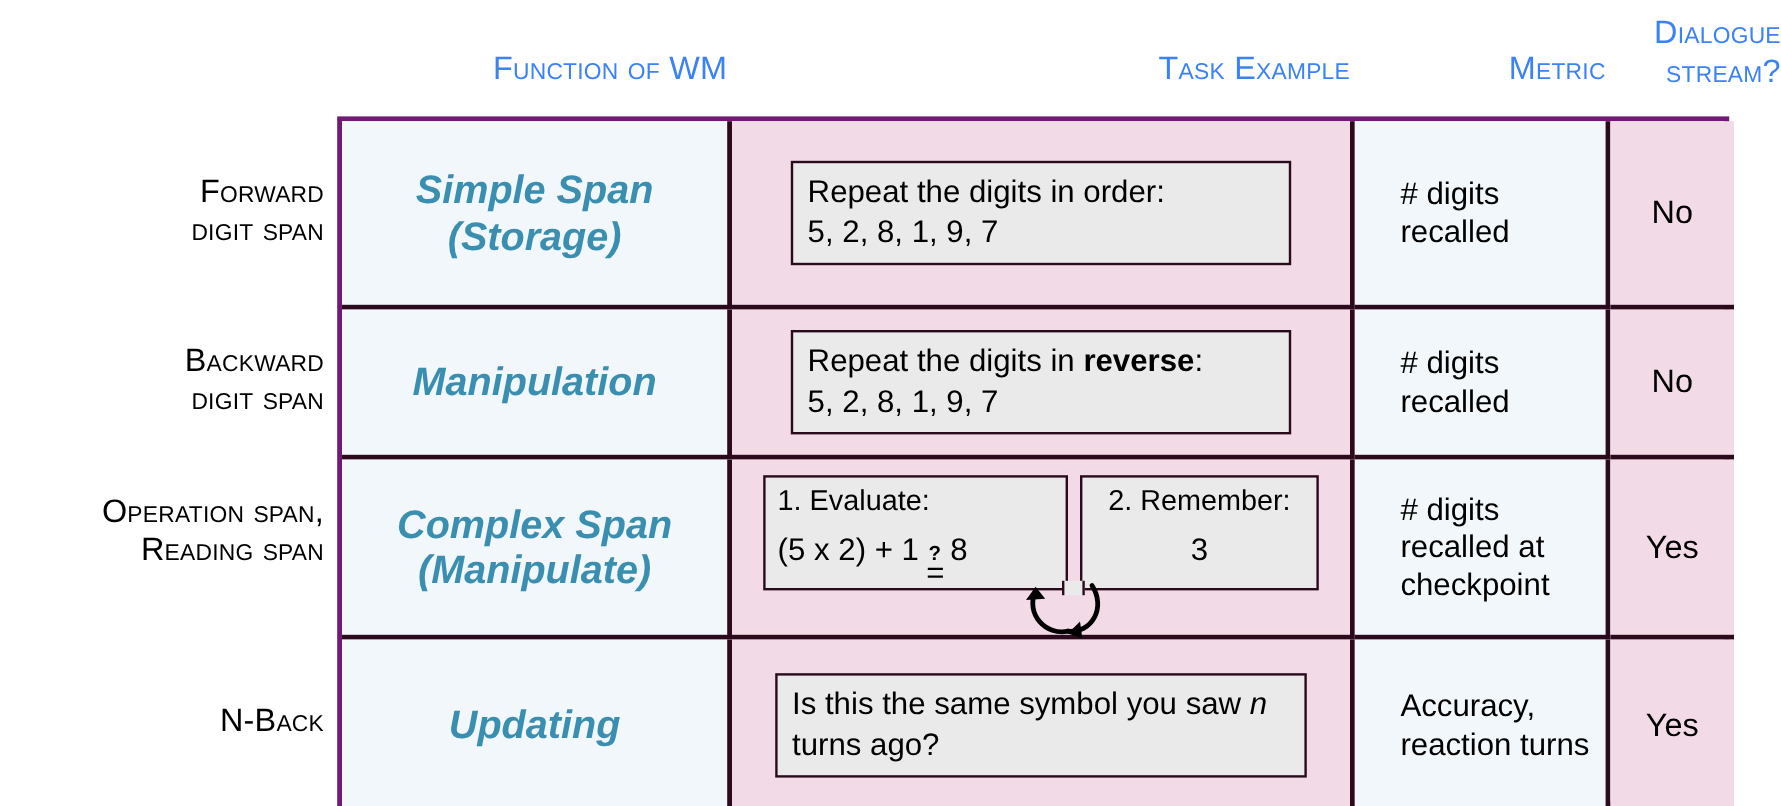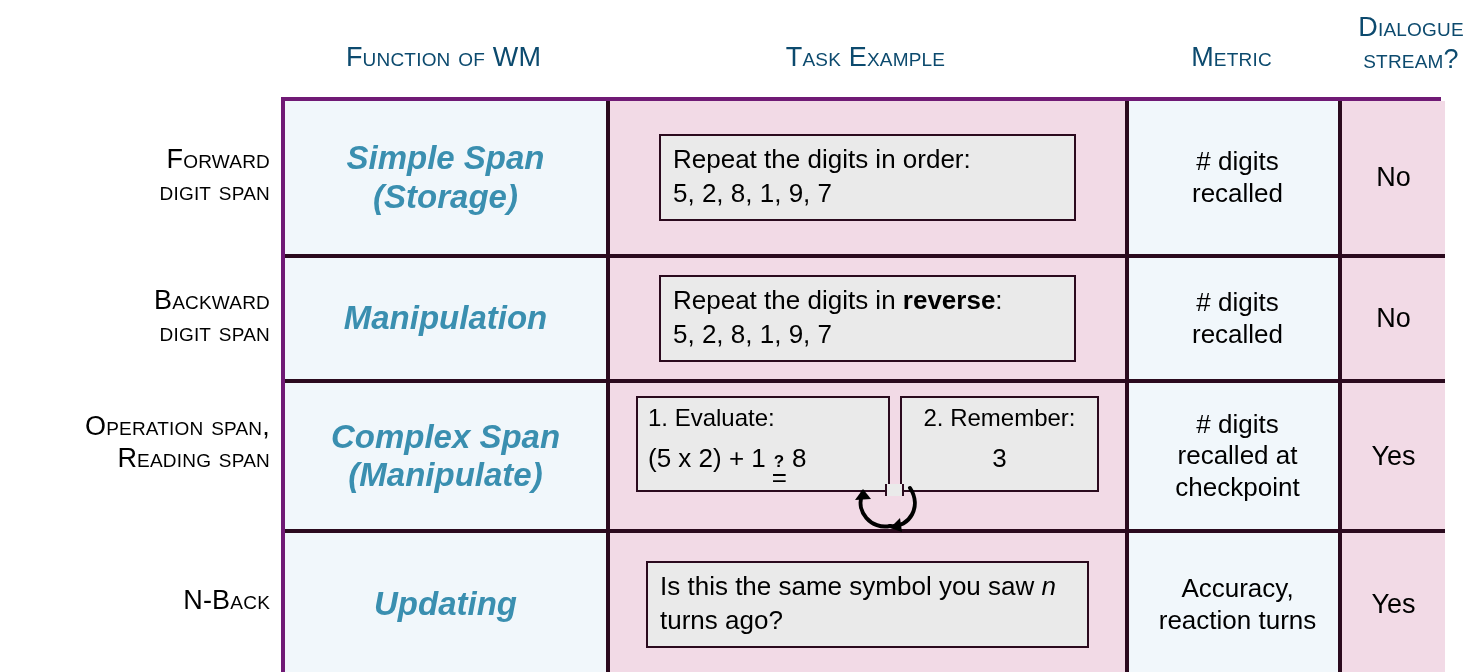--- a/index.html
+++ b/index.html
@@ -24,24 +24,24 @@
   
   .smallcaps {
     font-variant: small-caps;
     letter-spacing: 0.2px;
     line-height: 1.12;
   }
 
   
   .col-head {
     position: absolute;
-    text-align: center;
+    text-align: right;
     font-size: 27px;
     font-weight: 400;
-    color: #0c4a6e;
+    color: #3b82f6;
   }
   #head-function { left: 281px;  top: 42px;  width: 325px; }
   #head-task     { left: 606px;  top: 42px;  width: 519px; }
   #head-metric   { left: 1125px; top: 42px;  width: 213px; }
   #head-dialogue { left: 1338px; top: 12px;  width: 146px; line-height: 1.18; }
 
   
   .row-label {
     position: absolute;
     left: 0;
@@ -104,22 +104,22 @@
     font-size: 33px;
     line-height: 1.16;
     text-align: center;
     padding: 0 8px;
   }
 
   
   .metric-text {
     font-size: 26px;
     line-height: 1.2;
-    text-align: center;
-    padding-left: 8px;
+    text-align: left;
+    padding-left: 38px;
     width: 100%;
     box-sizing: border-box;
   }
   .dlg-text {
     font-size: 27px;
     text-align: center;
   }
 
   
   .task-cell { flex-direction: column; }

